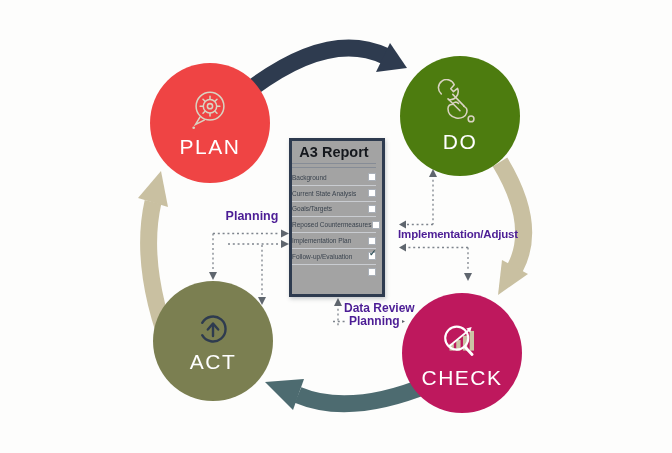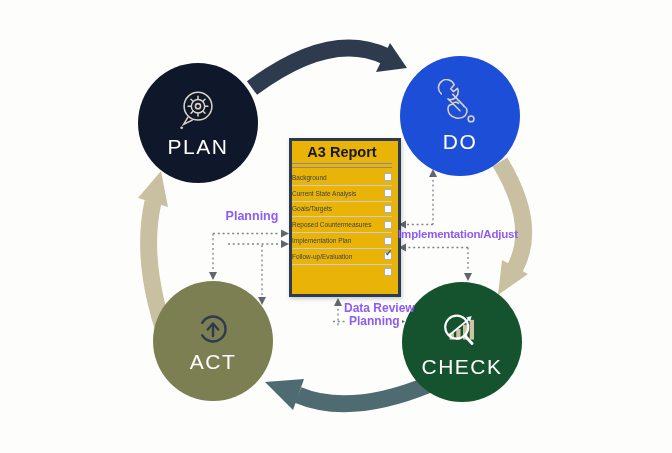--- a/index.html
+++ b/index.html
@@ -11,29 +11,29 @@
   .underlay { position:absolute; left:0; top:0; width:672px; height:453px; }
 
   
   .circle {
     position:absolute; width:120px; height:120px; border-radius:50%;
     display:flex; flex-direction:column; align-items:center; justify-content:center;
   }
   .circle .phase-label {
     color:#ffffff; font-size:21px; font-weight:400; letter-spacing:1.5px; margin-top:1px;
   }
-  #circle-plan  { left:138px; top:63px;  background:#0f172a;text-align:center; }
-  #circle-do    { left:400px; top:56px;  background:#1d4ed8; }
-  #circle-check { left:402px; top:282px; background:#14532d; }
+  #circle-plan  { left:150px; top:63px;  background:#ef4444;text-align:center; }
+  #circle-do    { left:400px; top:56px;  background:#4d7c0f; }
+  #circle-check { left:402px; top:293px; background:#be185d; }
   #circle-act   { left:153px; top:281px; background:#7b7f51; }
 
   
   .a3-card {
-    position:absolute; left:289px; top:138px; width:112px; height:159px;
-    box-sizing:border-box; background:#eab308; border:3.5px solid #2e3b4f;
+    position:absolute; left:289px; top:138px; width:96px; height:159px;
+    box-sizing:border-box; background:#a3a3a3; border:3.5px solid #2e3b4f;
     padding:3px 6px 0 0; box-shadow:1px 2px 4px rgba(40,50,65,0.25);
   }
   .a3-title { font-size:14.5px; font-weight:bold; color:#15181d; text-align:center; }
   .a3-rule  { border-top:1px solid #868c96; margin-top:3px; }
   .a3-list  { margin-top:2px; }
   .a3-row {
     display:flex; align-items:center; justify-content:space-between;
     height:15.8px; border-bottom:1px solid #c9ccd1; box-sizing:border-box;
   }
   .a3-item-label { font-size:6.5px; color:#39424d; white-space:nowrap; }
@@ -41,21 +41,21 @@
     width:8px; height:8px; box-sizing:border-box; flex:0 0 auto;
     border:1px solid #a9afb7; background:#fff; position:relative;
   }
   .a3-check {
     position:absolute; left:0px; top:-4px; font-size:9px; line-height:9px;
     color:#31525a; font-weight:bold;
   }
   .a3-extra { display:flex; justify-content:flex-end; padding-top:3px; }
 
   
-  .conn-label { position:absolute; color:#8b5cf6; font-weight:bold; }
+  .conn-label { position:absolute; color:#4c1d95; font-weight:bold; }
   #lbl-planning   { left:210px; top:209px; width:84px; text-align:center; font-size:12.5px; }
   #lbl-standard   { left:395px; top:228px; width:126px; text-align:center; font-size:11.5px; letter-spacing:-0.2px; }
   #lbl-datareview { left:344px; top:301px; font-size:12px; }
   #lbl-execution  { left:347px; top:314px; font-size:12px; background:#fdfdfc; padding:0 2px; }
 </style>
 </head>
 <body>
 
 <div class="canvas">
 

